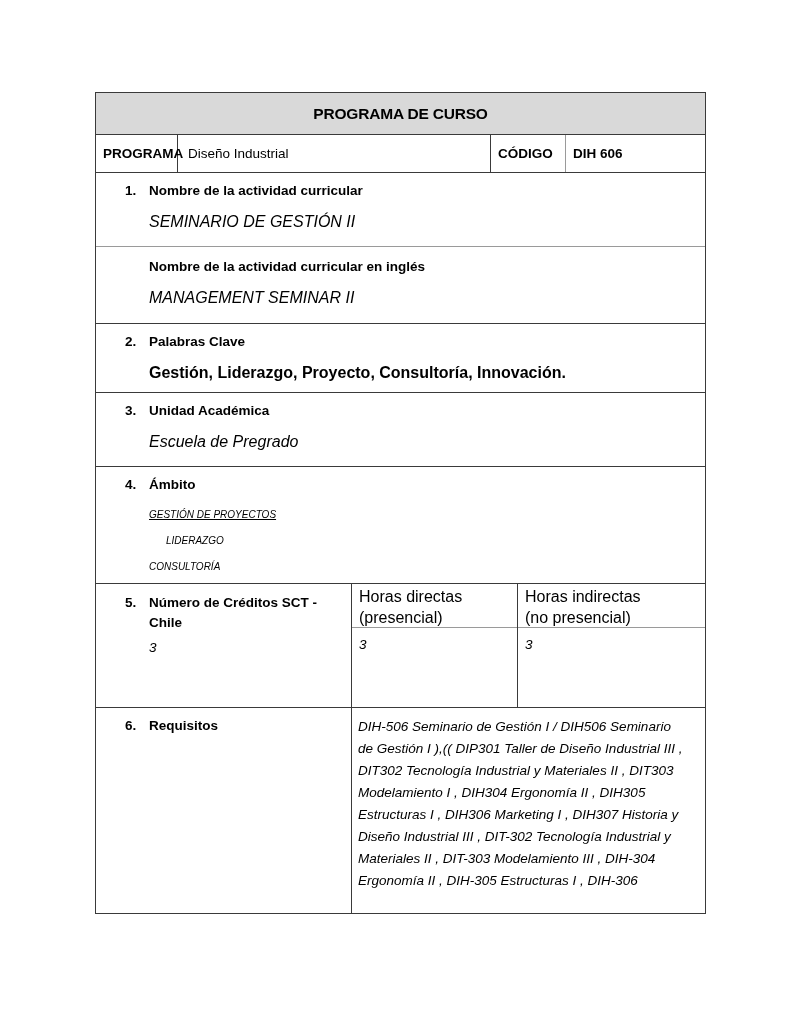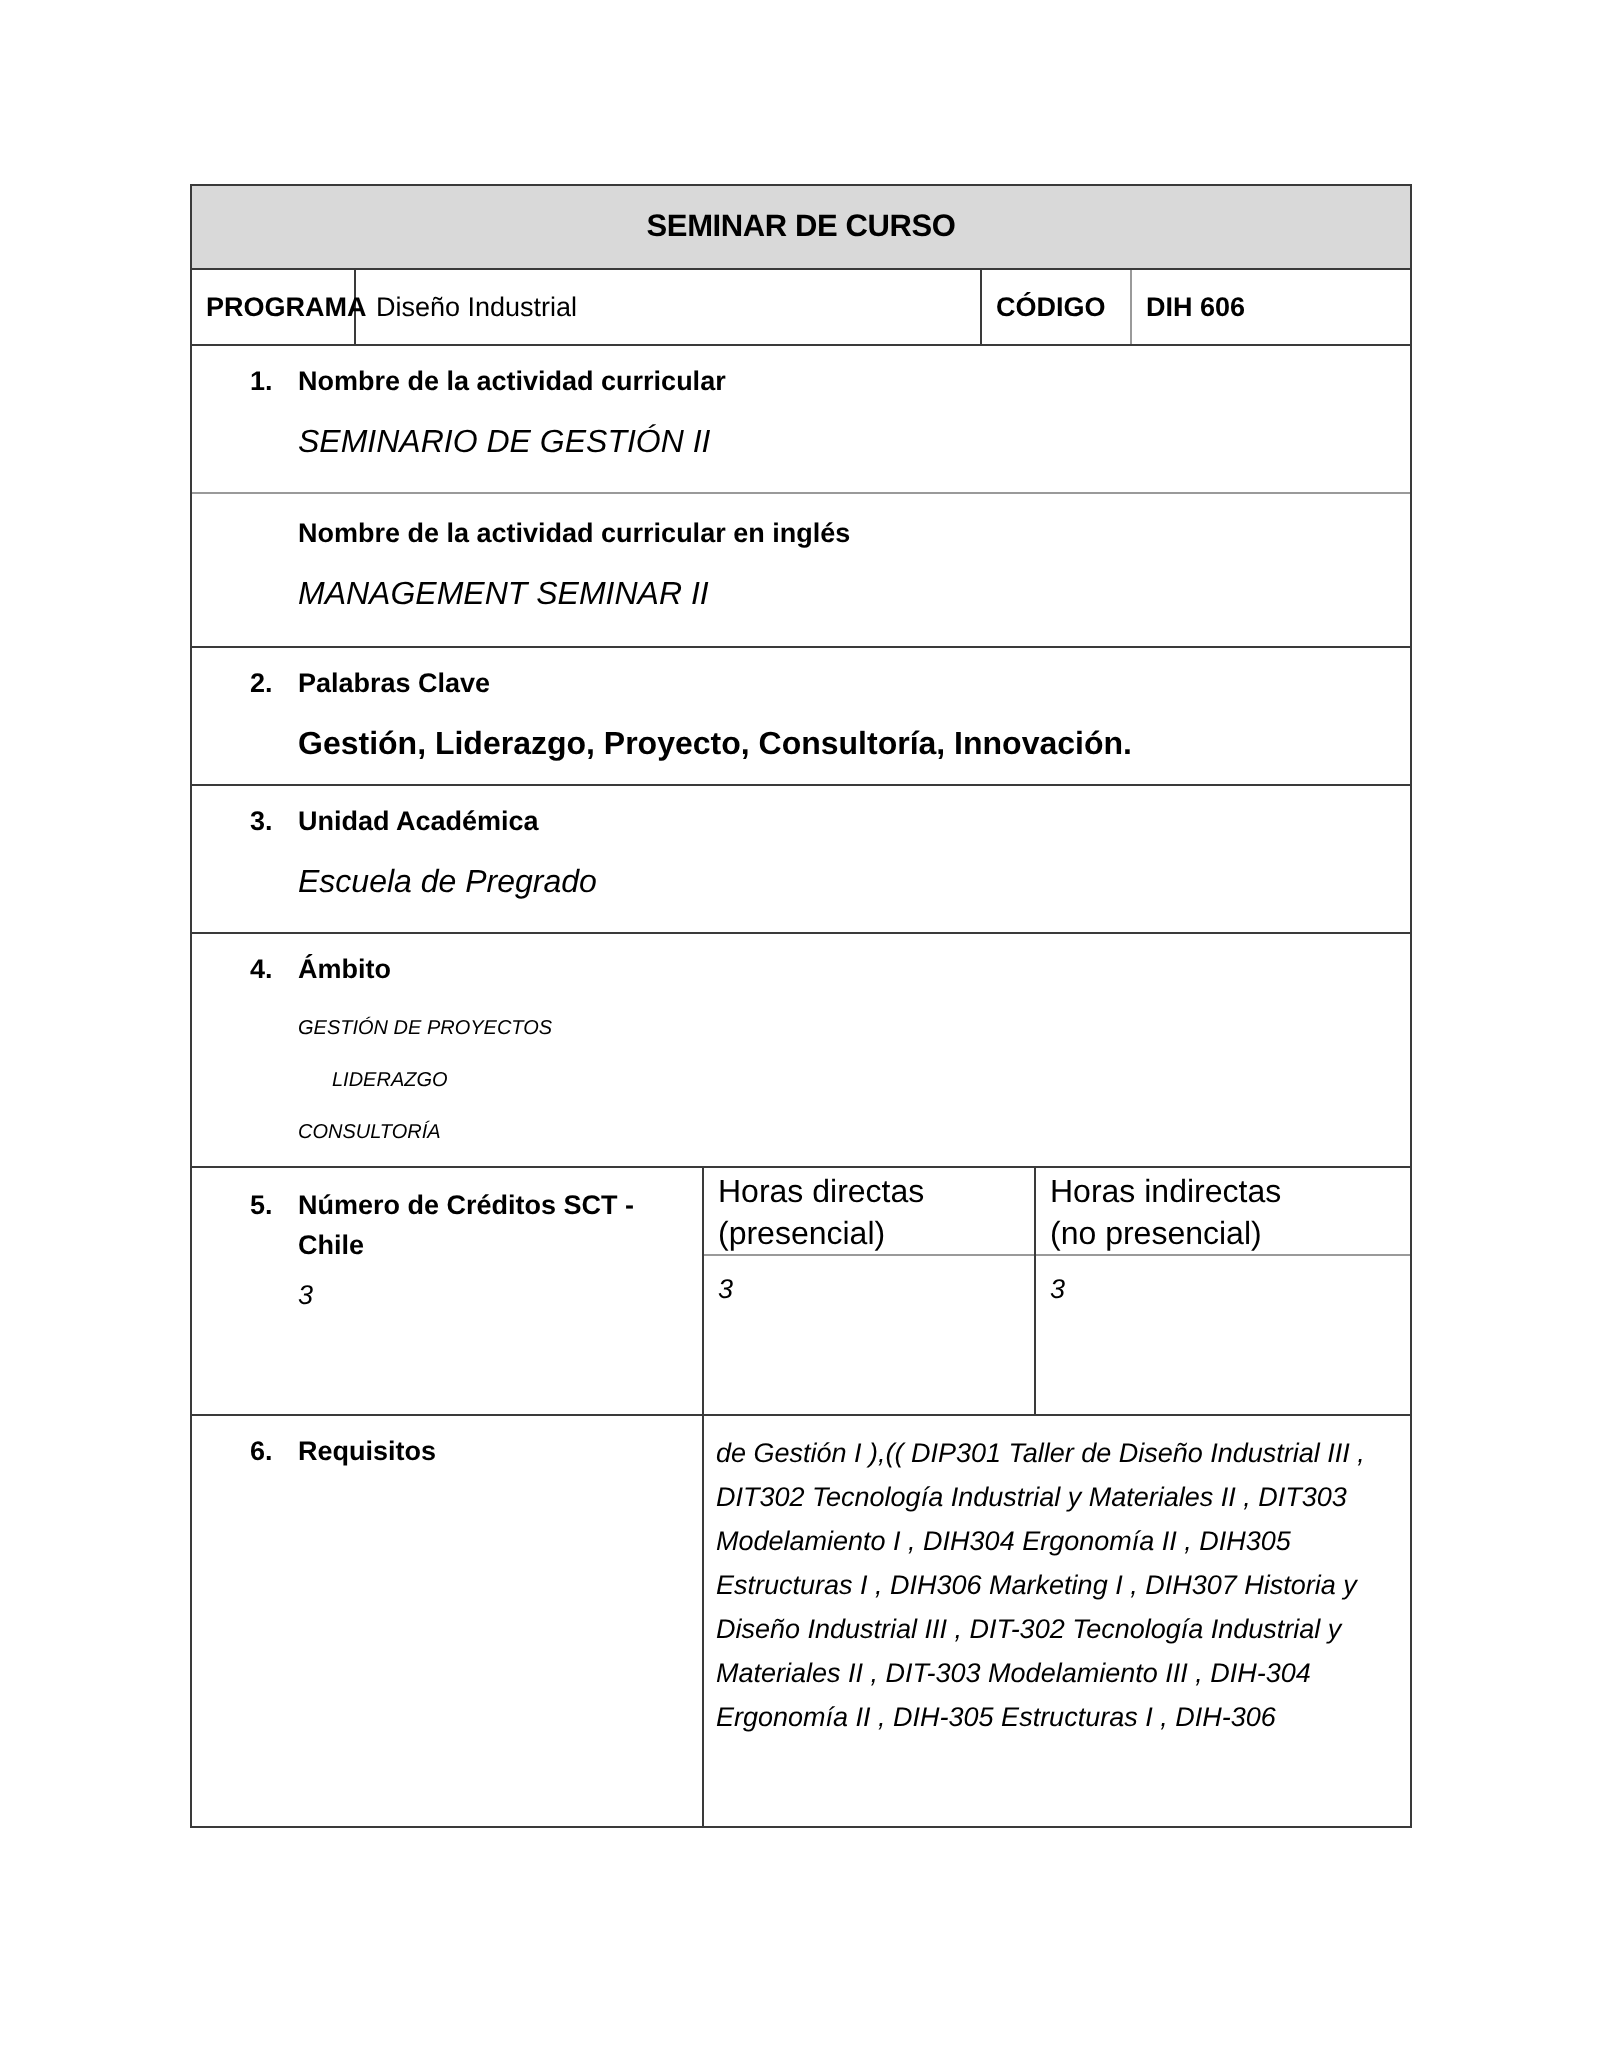--- a/index.html
+++ b/index.html
@@ -52,21 +52,21 @@
   .r6 .left { width: 256px; border-right: 1.2px solid #3a3a3a; box-sizing: border-box; position: relative; }
   .r6 .right { flex: 1; padding: 8px 6px; font-size: 13.5px; font-style: italic; line-height: 22px; box-sizing: border-box; }
 </style>
 </head>
 <body>
 
 <div class="page">
   <div class="tbl">
 
     <div class="row header-row">
-      <span>SEMINAR DE CURSO</span>
+      <span>PROGRAMA DE CURSO</span>
     </div>
 
     <div class="row carrera-row">
       <div class="cell c1">PROGRAMA</div>
       <div class="cell c2">Diseño Industrial</div>
       <div class="cell c3">CÓDIGO</div>
       <div class="cell c4">DIH 606</div>
     </div>
 
     <div class="row r1 sec">
@@ -96,21 +96,21 @@
         <span>Unidad Académica</span>
       </div>
       <div class="val ital abs" style="top:40px; left:29px;">Escuela de Pregrado</div>
     </div>
 
     <div class="row r4 sec">
       <div class="sec-title abs" style="top:10px; left:29px;">
         <span class="num">4.</span>
         <span>Ámbito</span>
       </div>
-      <div class="small-ital abs" style="top:42px; left:29px;">GESTIÓN DE PROYECTOS</div>
+      <div class="small-ital abs" style="top:42px; left:29px;text-decoration:underline;">GESTIÓN DE PROYECTOS</div>
       <div class="small-ital abs" style="top:68px; left:46px;">LIDERAZGO</div>
       <div class="small-ital abs" style="top:94px; left:29px;">CONSULTORÍA</div>
     </div>
 
     <div class="row r5">
       <div class="left">
         <div class="sec-title abs" style="top:9px; left:29px; line-height:20px;">
           <span class="num">5.</span>
           <span>
             <span style="display:block;">Número de Créditos SCT -</span>
@@ -136,20 +136,21 @@
     </div>
 
     <div class="row r6">
       <div class="left">
         <div class="sec-title abs" style="top:10px; left:29px;">
           <span class="num">6.</span>
           <span>Requisitos</span>
         </div>
       </div>
       <div class="right">
+        <div>DIH-506 Seminario de Gestión I / DIH506 Seminario</div>
         <div>de Gestión I ),(( DIP301 Taller de Diseño Industrial III ,</div>
         <div>DIT302 Tecnología Industrial y Materiales II , DIT303</div>
         <div>Modelamiento I , DIH304 Ergonomía II , DIH305</div>
         <div>Estructuras I , DIH306 Marketing I , DIH307 Historia y</div>
         <div>Diseño Industrial III , DIT-302 Tecnología Industrial y</div>
         <div>Materiales II , DIT-303 Modelamiento III , DIH-304</div>
         <div>Ergonomía II , DIH-305 Estructuras I , DIH-306</div>
       </div>
     </div>
 

